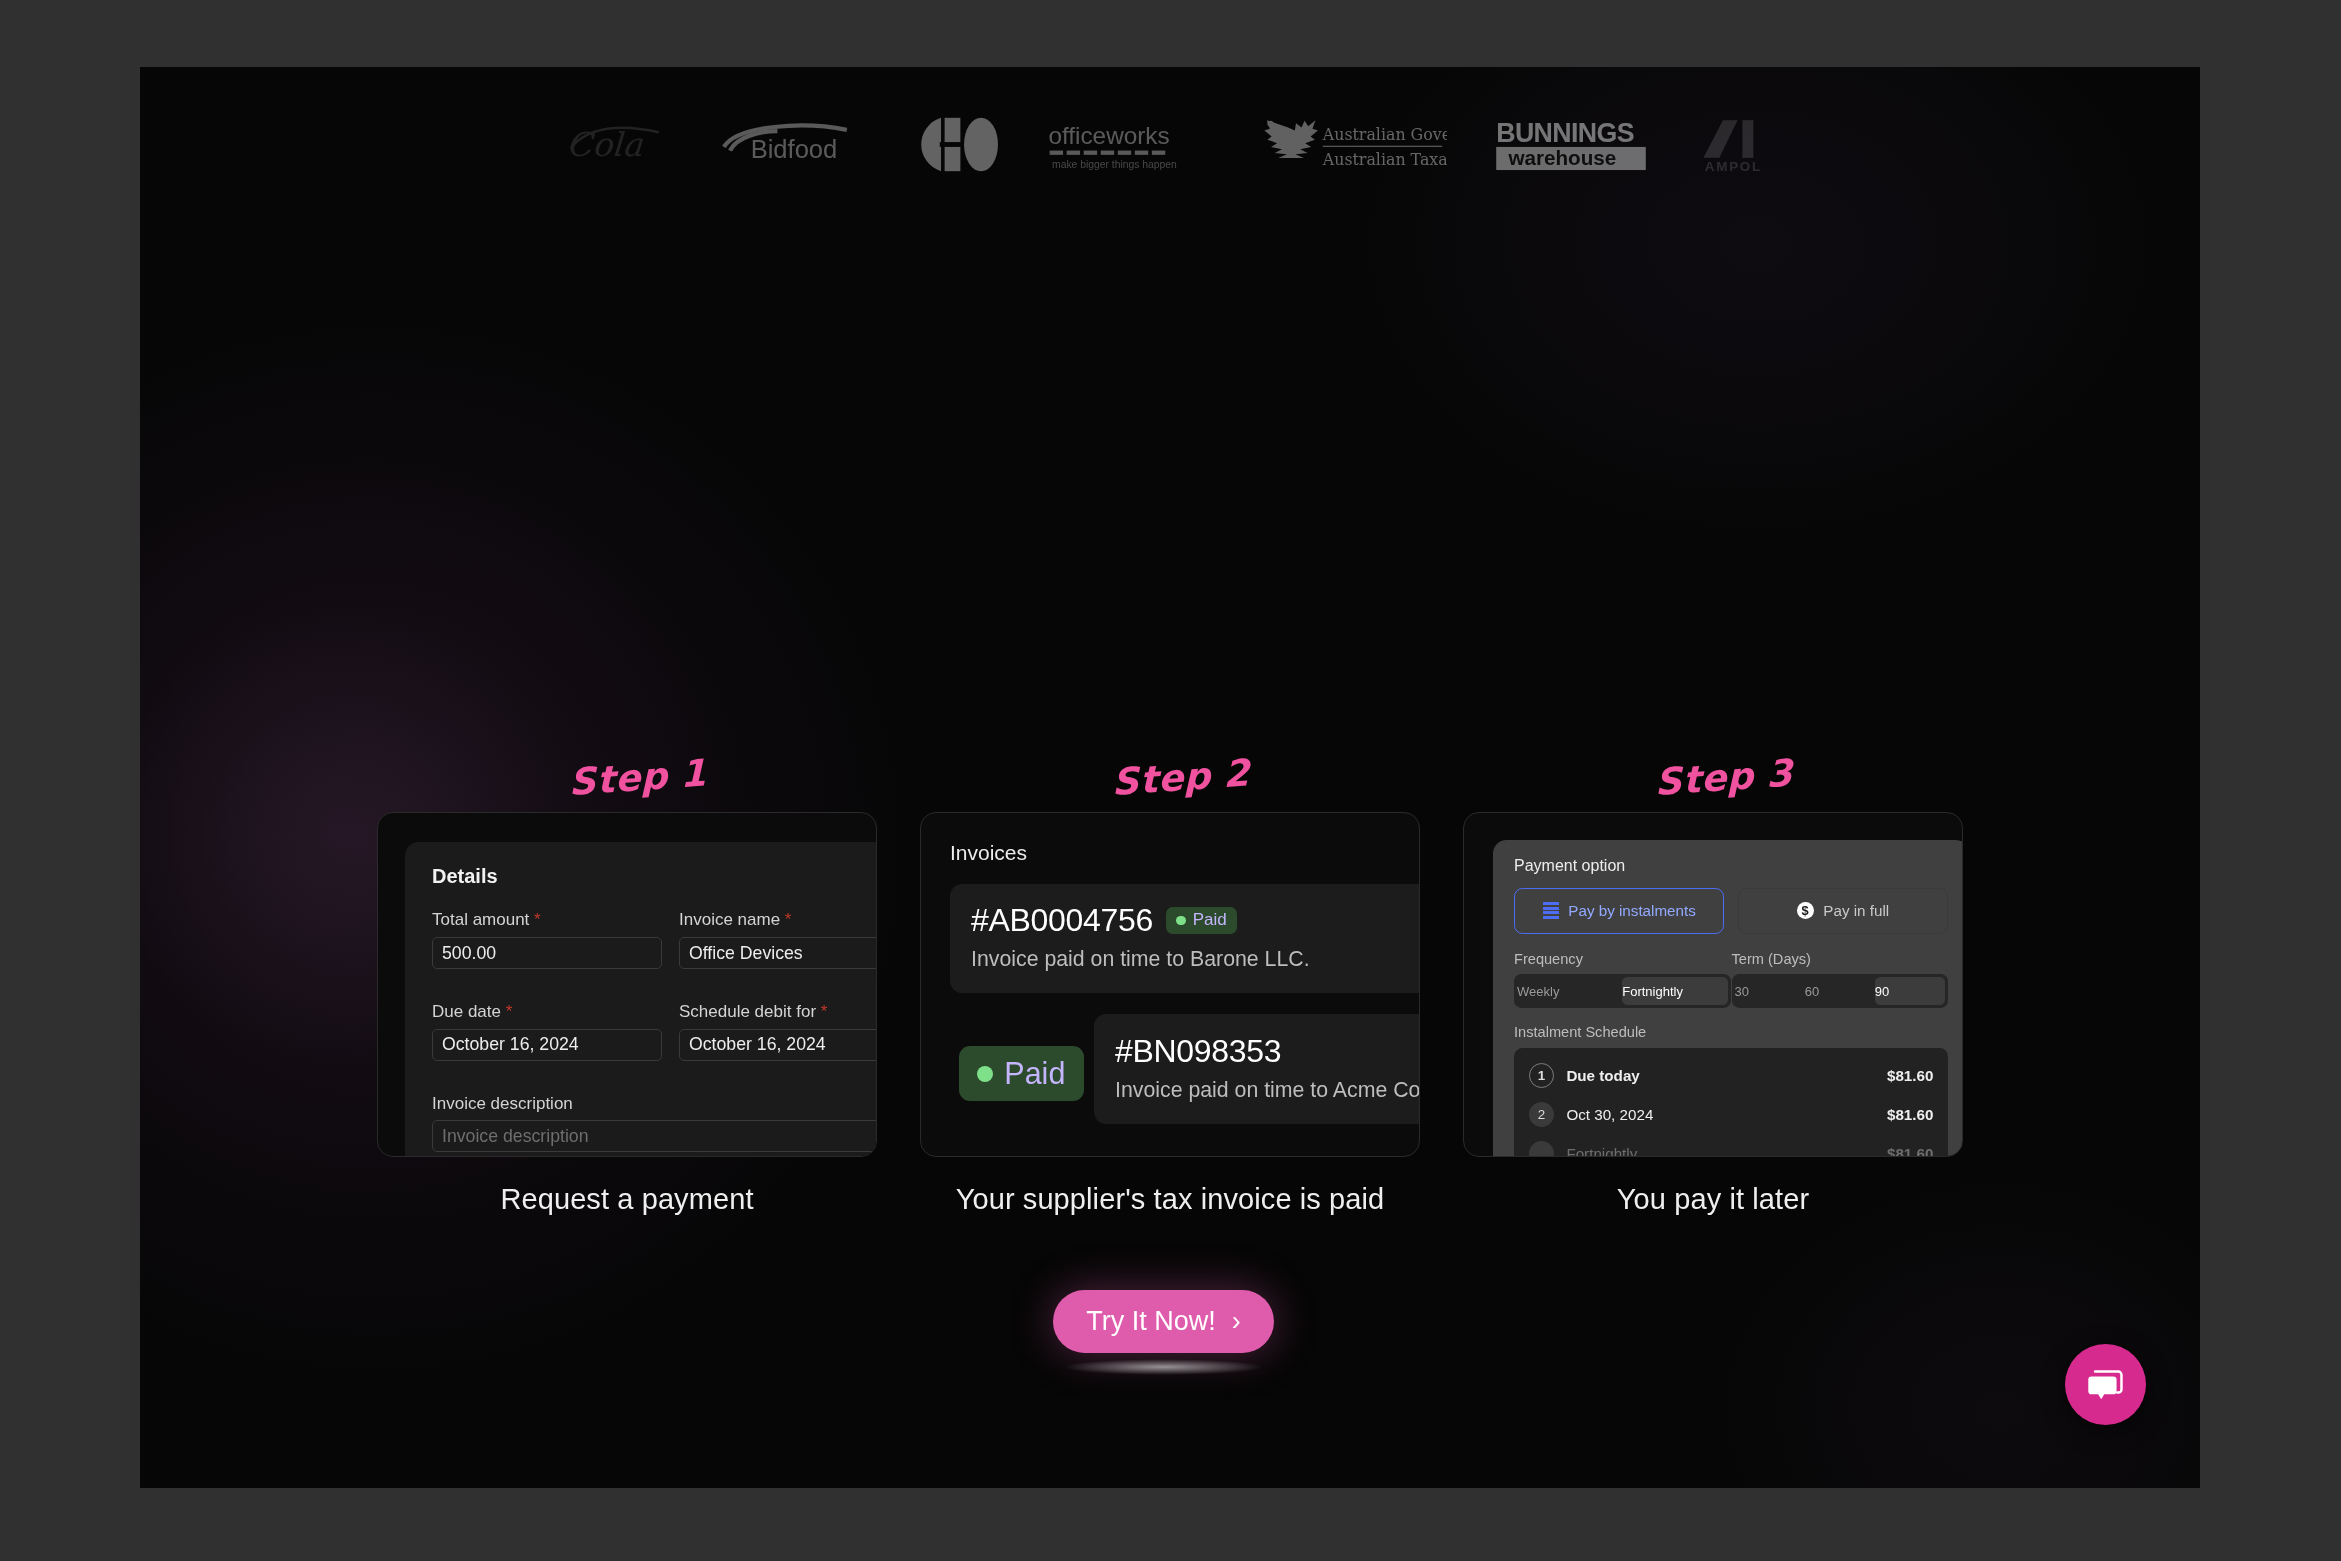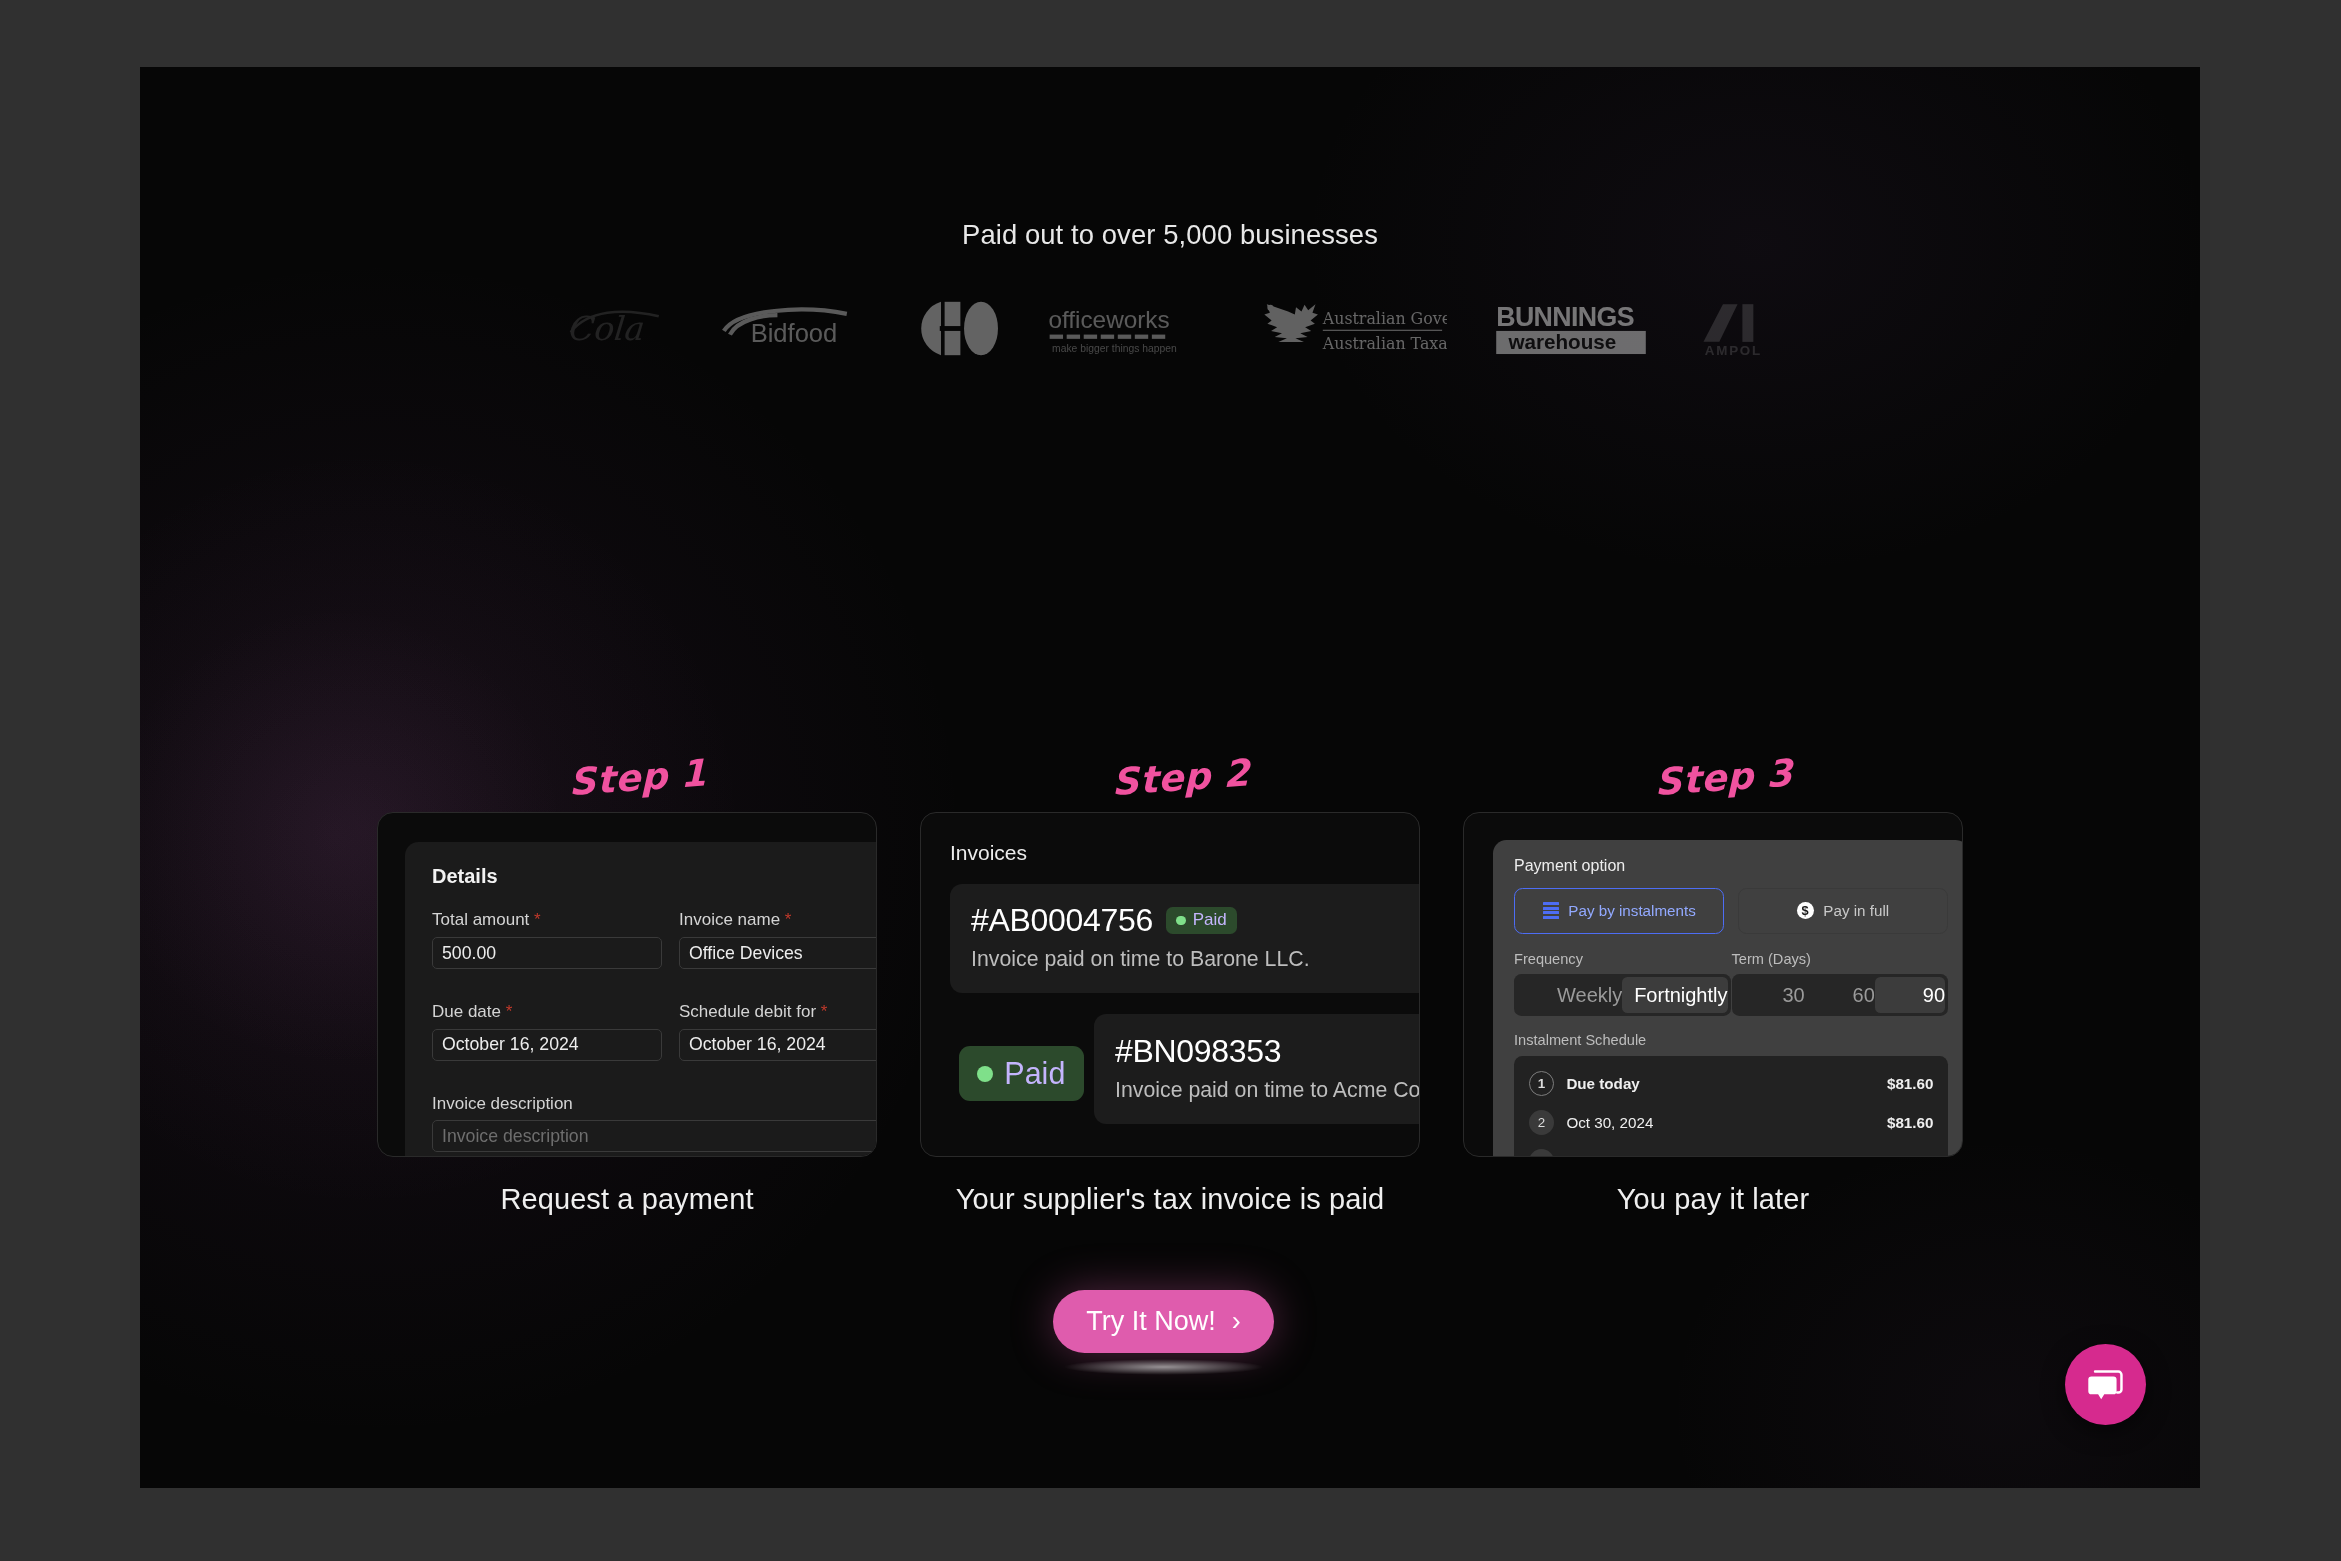--- a/index.html
+++ b/index.html
@@ -175,22 +175,22 @@
   .ico-coin {
     width:17px; height:17px; border-radius:50%;
     background:#fff; color:#1b1b1b; font-size:12.8px; font-weight:700;
     display:flex; align-items:center; justify-content:center;
   }
 
   .pay-grid { display:grid; grid-template-columns:1fr 1fr; gap:1px; margin-top:17px; }
   .pay-sub { color:#bdbdbd; font-size:14.6px; margin-bottom:7.3px; }
   .seg { display:flex; background:#262626; border-radius:7.3px; padding:3px; }
   .seg-item {
-    flex:1; text-align:right; padding:6.7px 0;
-    color:#9a9a9a; font-size:20px; border-radius:5.5px;
+    flex:1; text-align:left; padding:6.7px 0;
+    color:#9a9a9a; font-size:13px; border-radius:5.5px;
   }
   .seg-item.on { background:#3c3c3c; color:#ffffff; }
 
   .sched-label { color:#bdbdbd; font-size:14.6px; margin-top:16px; margin-bottom:7.3px; }
   .sched-box { background:#222222; border-radius:8.5px; padding:8.5px 14.6px; }
   .sched-row {
     display:flex; align-items:center; gap:12.2px;
     padding:6.7px 0; font-size:15.2px; color:#efefef;
   }
   .sched-row.muted { color:#6e6e6e; }
@@ -239,21 +239,20 @@
 <div id="viewport">
   <div id="content-area">
 
     <div class="glow glow-a"></div>
     <div class="glow glow-b"></div>
     <div class="glow glow-c"></div>
     <div class="glow glow-d"></div>
     <div class="glow glow-e"></div>
 
     <section id="trust-bar">
-      <h2 id="trust-heading">Paid out to over 5,000 businesses</h2>
 
       <div id="logo-row">
 
         <div class="logo logo-cola">
           <svg width="104" height="49" viewBox="0 0 170 80" aria-hidden="true">
             <text x="8" y="58" font-family="DejaVu Serif, serif" font-style="italic" font-size="54" fill="#ffffff" transform="skewX(-6)">Cola</text>
             <path d="M6 46 C 34 10, 90 6, 150 20" stroke="#ffffff" stroke-width="4" fill="none"></path>
           </svg>
         </div>
 

